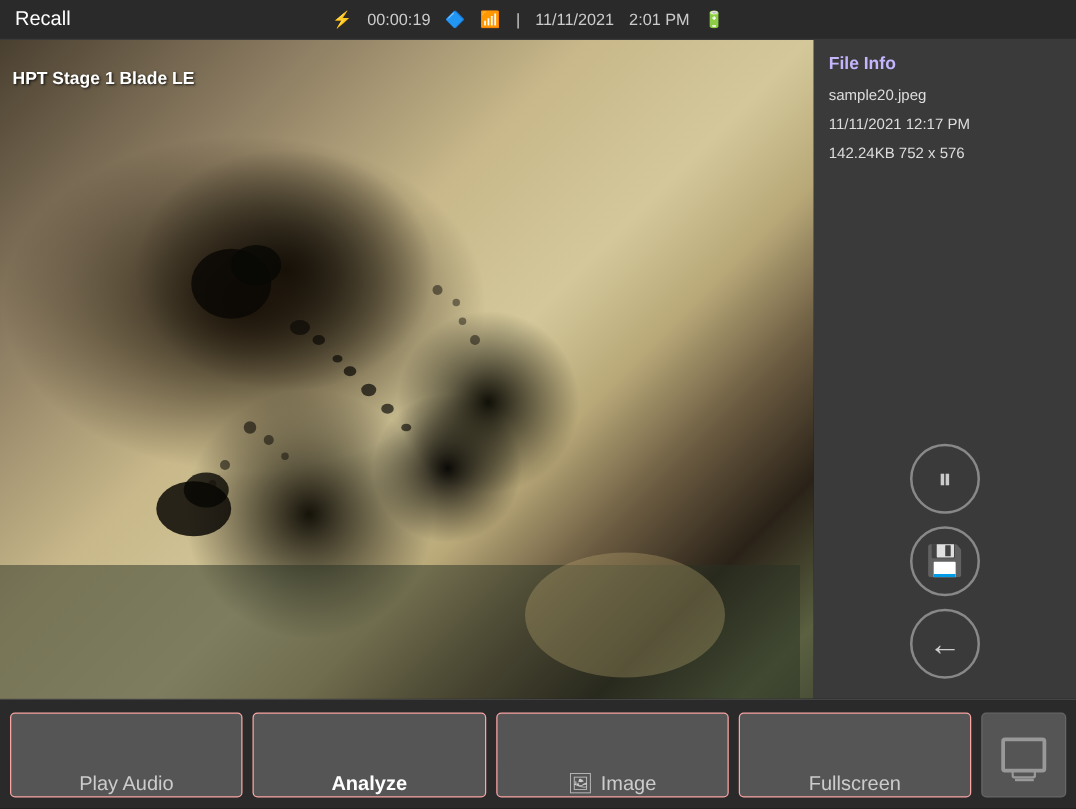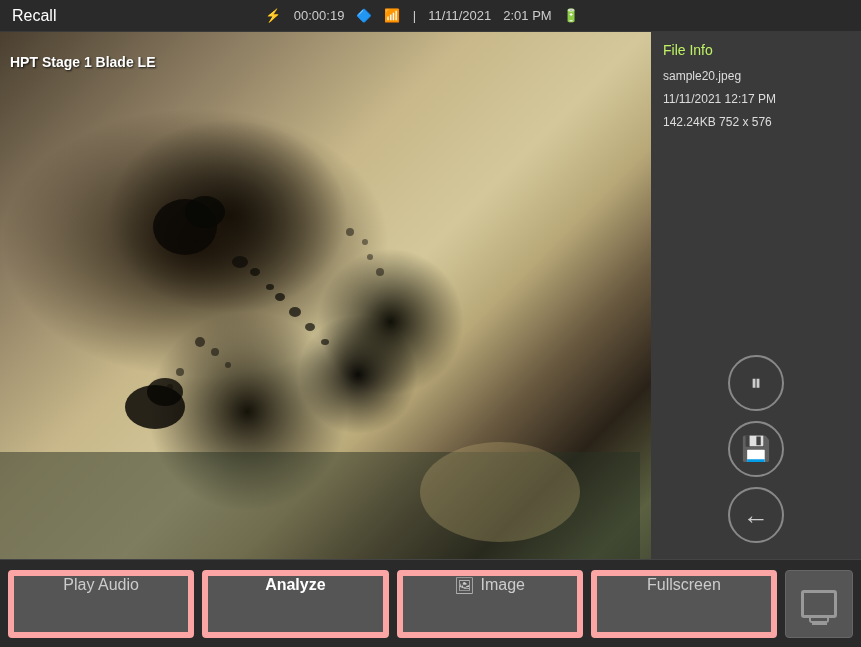--- a/index.html
+++ b/index.html
@@ -84,22 +84,22 @@
       display: flex;
       flex-direction: column;
     }
 
     #file-info-section {
       padding: 10px 12px;
       flex: 1;
     }
     #file-info-title {
       font-size: 14px;
-      font-weight: 400;
-      color: #bef264;
+      font-weight: 700;
+      color: #c4b5fd;
       margin-bottom: 10px;
     }
     .file-info-line {
       font-size: 12px;
       color: #ddd;
       margin-bottom: 6px;
       line-height: 1.4;
     }
 
     
@@ -132,28 +132,28 @@
       display: flex;
       align-items: center;
       padding: 0 8px;
       gap: 8px;
       border-top: 1px solid #444;
     }
     .tool-btn {
       height: 68px;
       flex: 1;
       background: #555;
-      border: 6px solid #fca5a5;
+      border: 1px solid #fca5a5;
       border-radius: 4px;
       color: #ccc;
       font-size: 16px;
       font-weight: 500;
       cursor: pointer;
       display: flex;
-      align-items: flex-start;
+      align-items: flex-end;
       justify-content: center;
       gap: 6px;
     }
     .tool-btn-last {
       flex: 0 0 68px;
       width: 68px;
       height: 68px;
       background: #555;
       border: 1px solid #666;
       border-radius: 4px;

